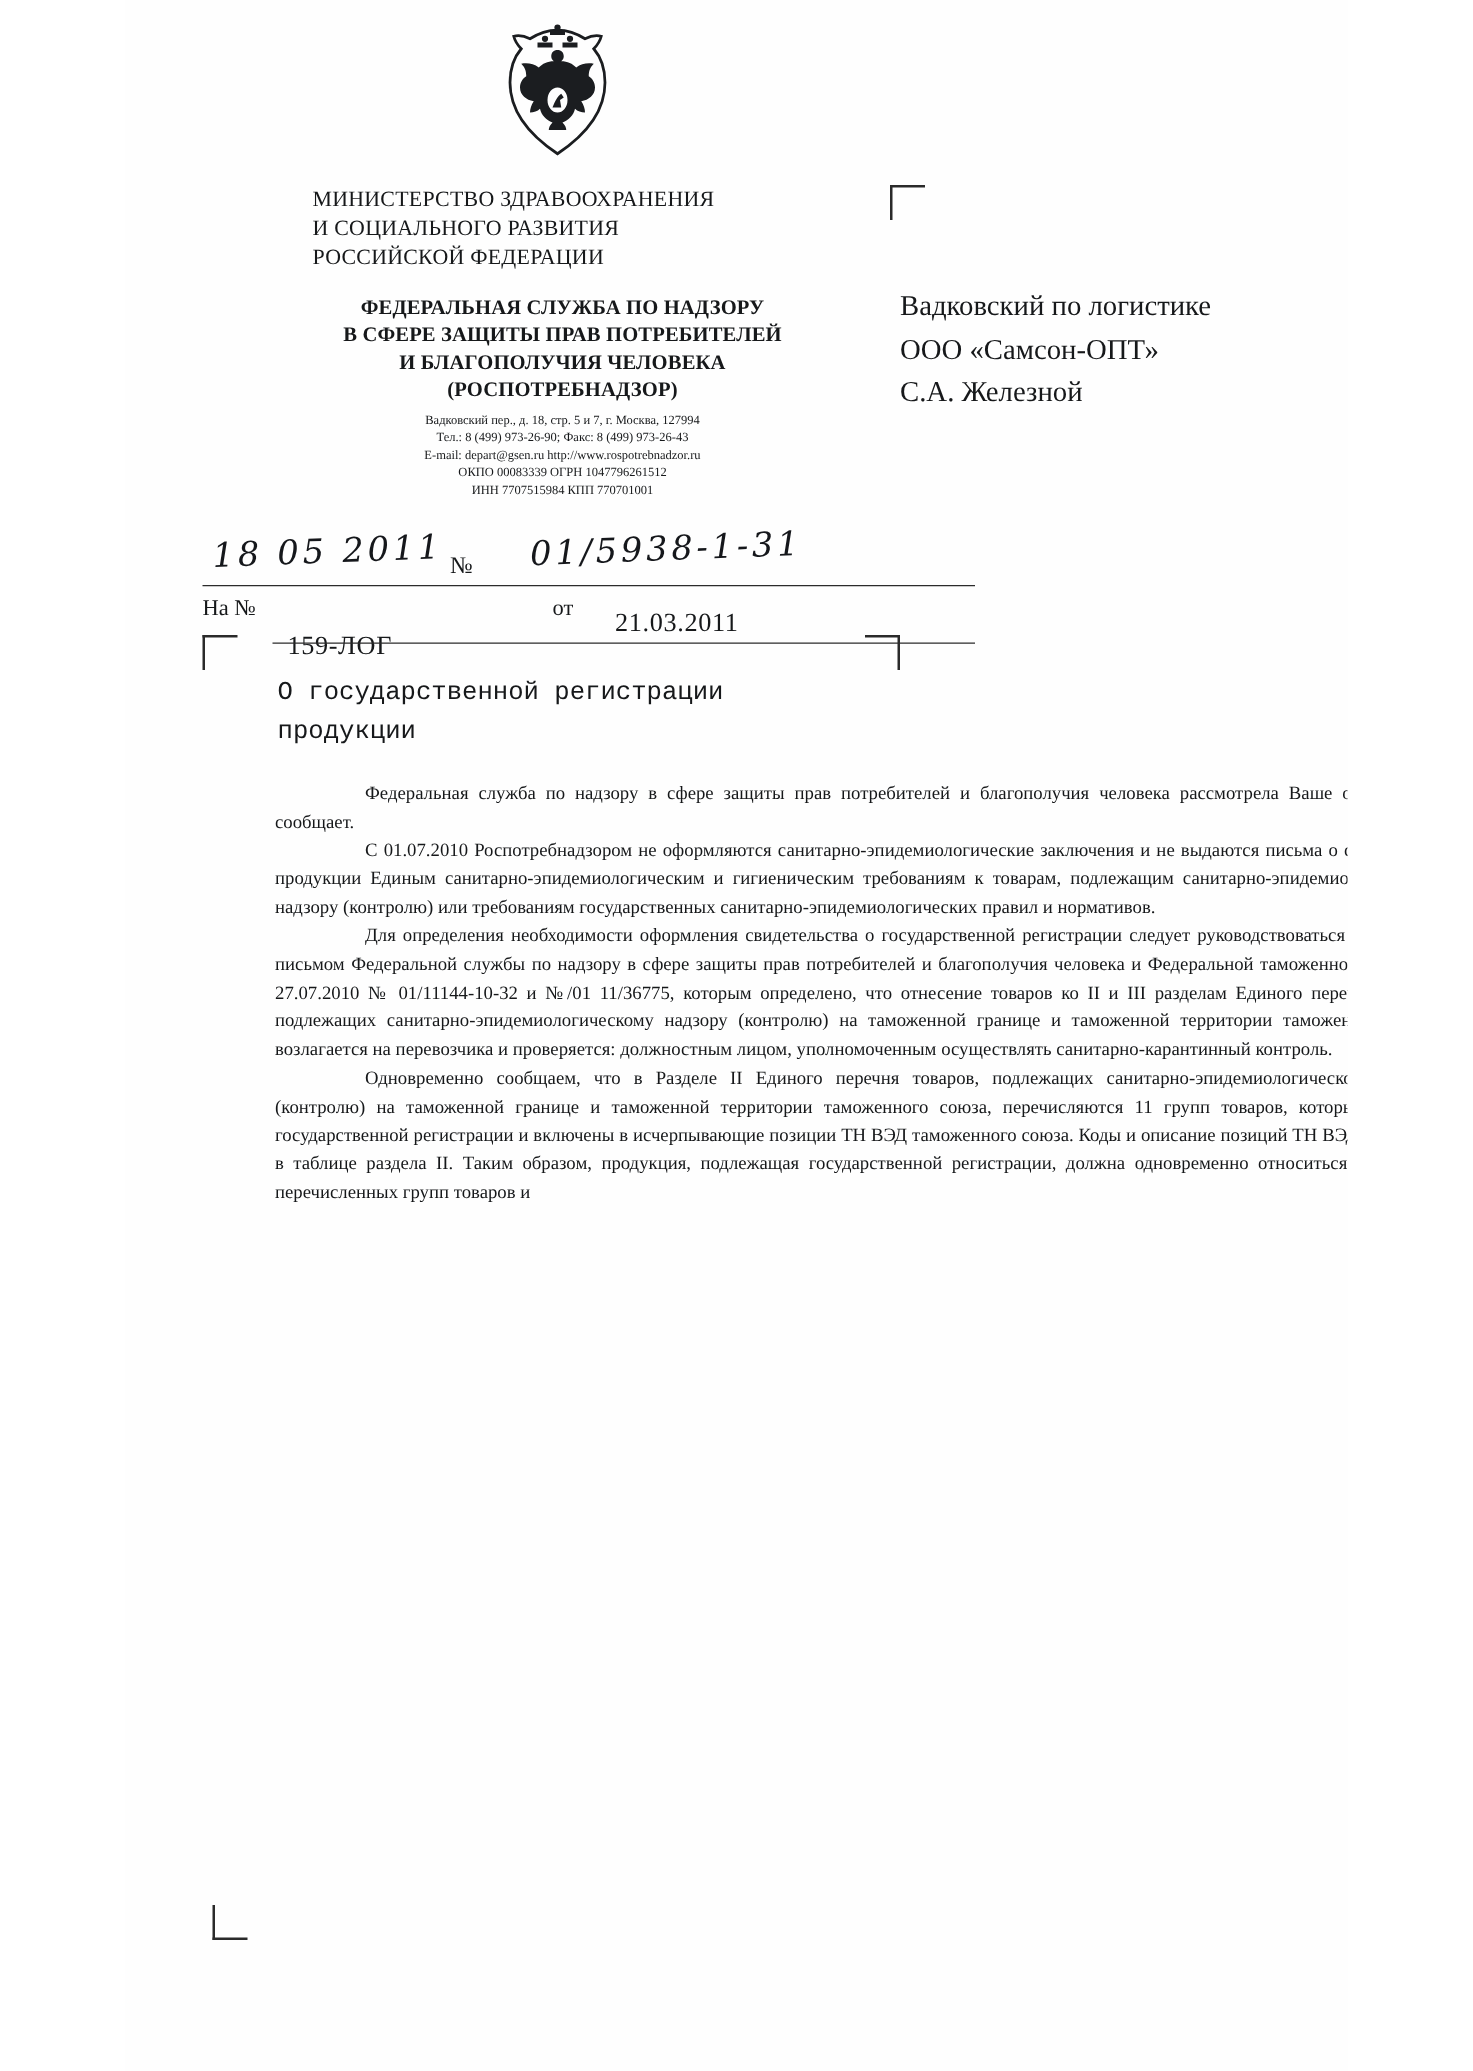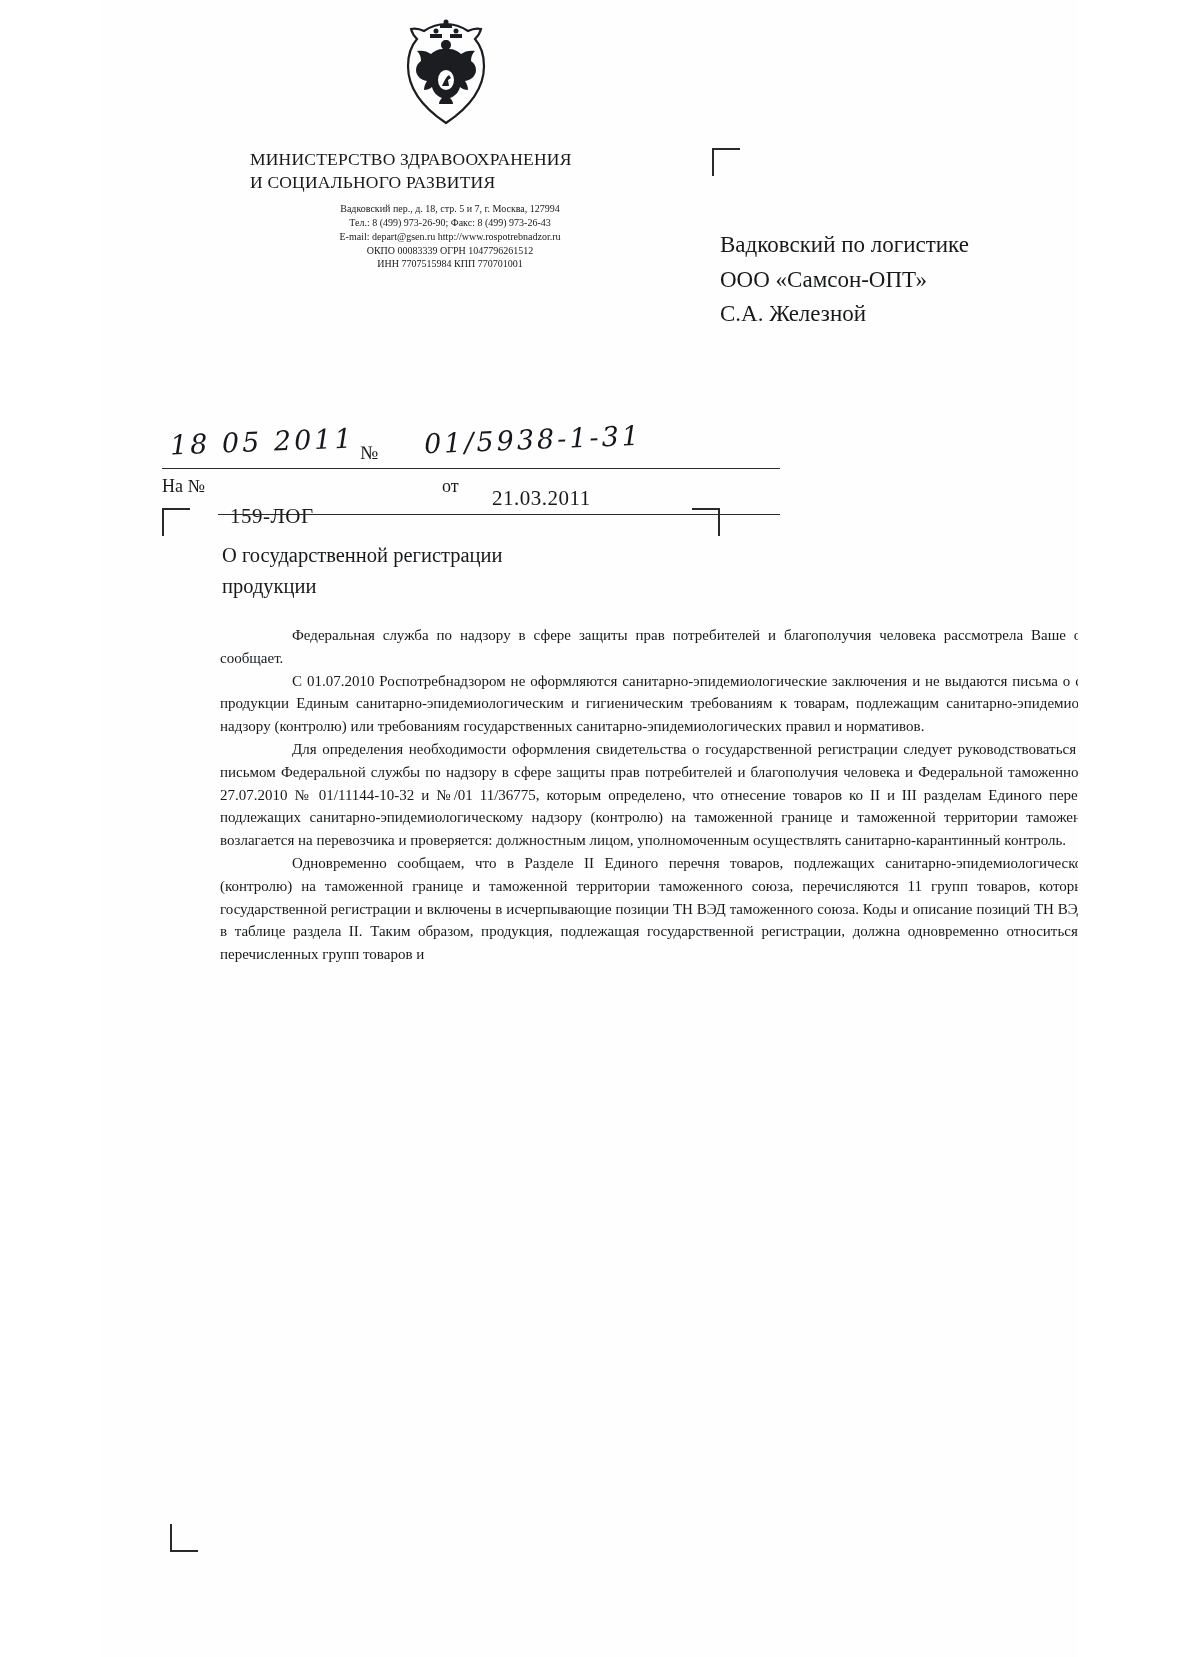--- a/index.html
+++ b/index.html
@@ -151,20 +151,21 @@
   }
 
   
   .subject {
     position: absolute;
     left: 122px;
     top: 540px;
     width: 420px;
     font-size: 20.5px;
     line-height: 1.5;
+    font-family: Liberation Mono, monospace;
   }
 
   
   .body-text {
     position: absolute;
     left: 120px;
     top: 624px;
     width: 940px;
     font-size: 15px;
     line-height: 1.52;
@@ -203,20 +204,27 @@
         <ellipse cx="54" cy="62" rx="9" ry="11" fill="#fefefe" stroke="#1b1d20" stroke-width="2"></ellipse>
         <path d="M50 68c2-5 4-9 7-11l2 3-3 2 1 6z"></path>
       </g>
     </svg>
   </div>
 
   <div class="letterhead">
     <div class="ministry">
       <div>МИНИСТЕРСТВО ЗДРАВООХРАНЕНИЯ</div>
       <div>И СОЦИАЛЬНОГО РАЗВИТИЯ</div>
+      <div>РОССИЙСКОЙ ФЕДЕРАЦИИ</div>
+    </div>
+    <div class="service">
+      <div>ФЕДЕРАЛЬНАЯ СЛУЖБА ПО НАДЗОРУ</div>
+      <div>В СФЕРЕ ЗАЩИТЫ ПРАВ ПОТРЕБИТЕЛЕЙ</div>
+      <div>И БЛАГОПОЛУЧИЯ ЧЕЛОВЕКА</div>
+      <div>(РОСПОТРЕБНАДЗОР)</div>
     </div>
     <div class="contacts">
       <div>Вадковский пер., д. 18, стр. 5 и 7,  г. Москва, 127994</div>
       <div>Тел.: 8 (499) 973-26-90; Факс: 8 (499) 973-26-43</div>
       <div>E-mail: depart@gsen.ru  http://www.rospotrebnadzor.ru</div>
       <div>ОКПО 00083339  ОГРН 1047796261512</div>
       <div>ИНН 7707515984  КПП 770701001</div>
     </div>
   </div>
 

